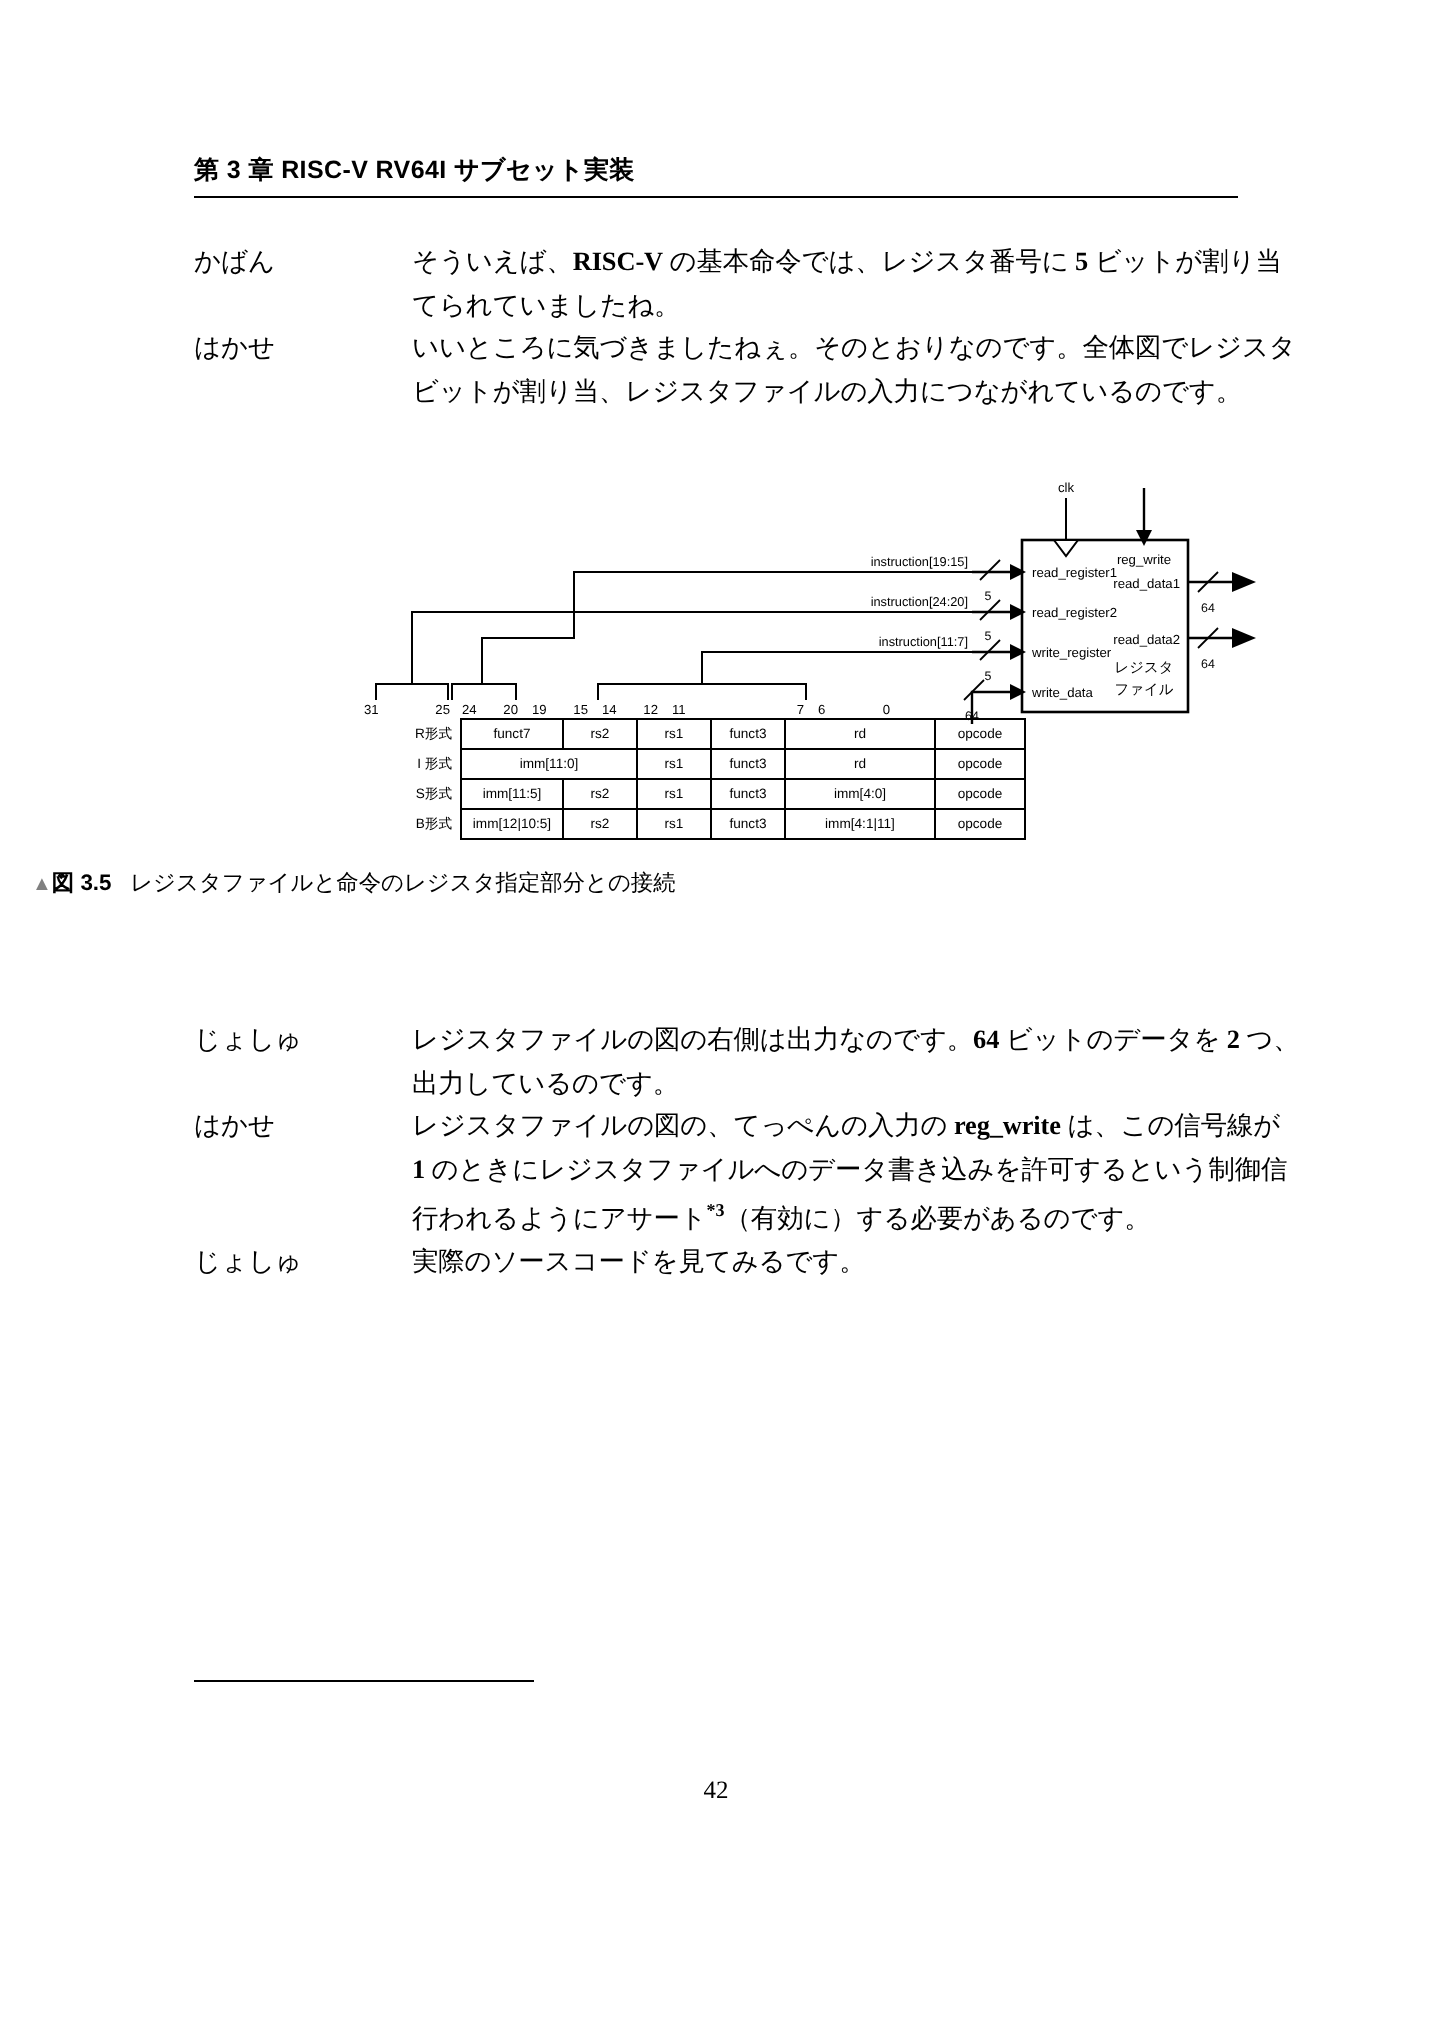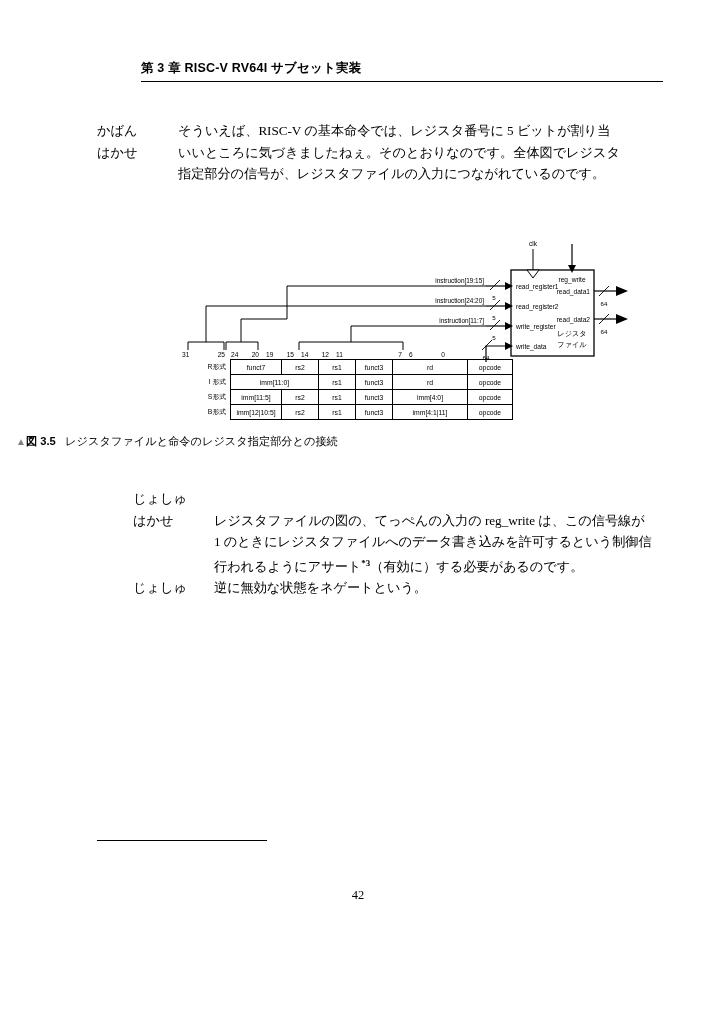--- a/index.html
+++ b/index.html
@@ -20,23 +20,22 @@
     position: absolute;
     left: 0; top: 0;
     width: 716px;
     height: 1011px;
   }
 
   
   .header {
     position: absolute;
     left: 97px;
-    top: 60px;
+    top: 77px;
     width: 522px;
-    margin-left: 44px;
   }
   .header-title {
     font-family: "Liberation Sans", sans-serif;
     font-weight: bold;
     font-size: 12.5px;
     letter-spacing: .2px;
     white-space: nowrap;
     padding-bottom: 4px;
   }
   .header-rule {
@@ -46,38 +45,39 @@
 
   
   .dialogue {
     position: absolute;
     left: 97px;
     width: 522px;
   }
   .d-row {
     display: flex;
     align-items: flex-start;
+    gap: 28px;
   }
   .speaker {
     width: 81px;
     flex: 0 0 81px;
     font-size: 13.2px;
     line-height: 21.5px;
     white-space: nowrap;
   }
   .lines {
     flex: 1 1 auto;
   }
   .line {
     font-size: 13.2px;
     line-height: 21.5px;
     white-space: nowrap;
     letter-spacing: -0.05px;
   }
-  .b { font-weight: normal; }
+  .b { font-weight: bold; }
   .fn-mark {
     font-size: 9px;
     font-weight: bold;
     vertical-align: super;
     letter-spacing: 0;
   }
 
   
   .figure {
     position: absolute;
@@ -152,28 +152,29 @@
     <div class="header-title">第 3 章 RISC-V RV64I サブセット実装</div>
     <div class="header-rule"></div>
   </div>
 
   <div class="dialogue" style="top:120px;">
 
     <div class="d-row">
       <div class="speaker">かばん</div>
       <div class="lines">
         <div class="line">そういえば、<span class="b">RISC-V</span> の基本命令では、レジスタ番号に <span class="b">5</span> ビットが割り当</div>
+        <div class="line">てられていましたね。</div>
       </div>
     </div>
 
     <div class="d-row">
       <div class="speaker">はかせ</div>
       <div class="lines">
         <div class="line">いいところに気づきましたねぇ。そのとおりなのです。全体図でレジスタ</div>
-        <div class="line">指定部分の信号が、レジスタファイルの入力につながれているのです。</div>
+        <div class="line">ビットが割り当、レジスタファイルの入力につながれているのです。</div>
       </div>
     </div>
 
   </div>
 
   <div class="figure">
 
     <svg class="diagram" width="716" height="195" viewBox="0 0 716 195">
 
       <rect x="495" y="32" width="83" height="86" fill="#ffffff" stroke="#000000" stroke-width="1.3"></rect>
@@ -301,39 +302,43 @@
         </tbody>
       </table>
     </div>
 
     <div class="fig-caption">
       <span class="cap-tri">▲</span><span class="cap-num">図 3.5</span>&nbsp;&nbsp;&nbsp;<span>レジスタファイルと命令のレジスタ指定部分との接続</span>
     </div>
 
   </div>
 
-  <div class="dialogue" style="top:488px;margin-left:36px;">
+  <div class="dialogue" style="top:509px;">
 
     <div class="d-row">
       <div class="speaker">じょしゅ</div>
+      <div class="lines">
+        <div class="line">レジスタファイルの図の右側は出力なのです。<span class="b">64</span> ビットのデータを <span class="b">2</span> つ、</div>
+        <div class="line">出力しているのです。</div>
+      </div>
     </div>
 
     <div class="d-row">
       <div class="speaker">はかせ</div>
       <div class="lines">
         <div class="line">レジスタファイルの図の、てっぺんの入力の <span class="b">reg_write</span> は、この信号線が</div>
         <div class="line"><span class="b">1</span> のときにレジスタファイルへのデータ書き込みを許可するという制御信</div>
         <div class="line">行われるようにアサート<span class="fn-mark">*3</span>（有効に）する必要があるのです。</div>
       </div>
     </div>
 
     <div class="d-row">
       <div class="speaker">じょしゅ</div>
       <div class="lines">
-        <div class="line">逆に無効な状態をネゲートという。</div>
+        <div class="line">実際のソースコードを見てみるです。</div>
       </div>
     </div>
 
   </div>
 
   <div class="footnote">
     <div class="fn-rule"></div>
   </div>
 
   <div class="folio">42</div>

